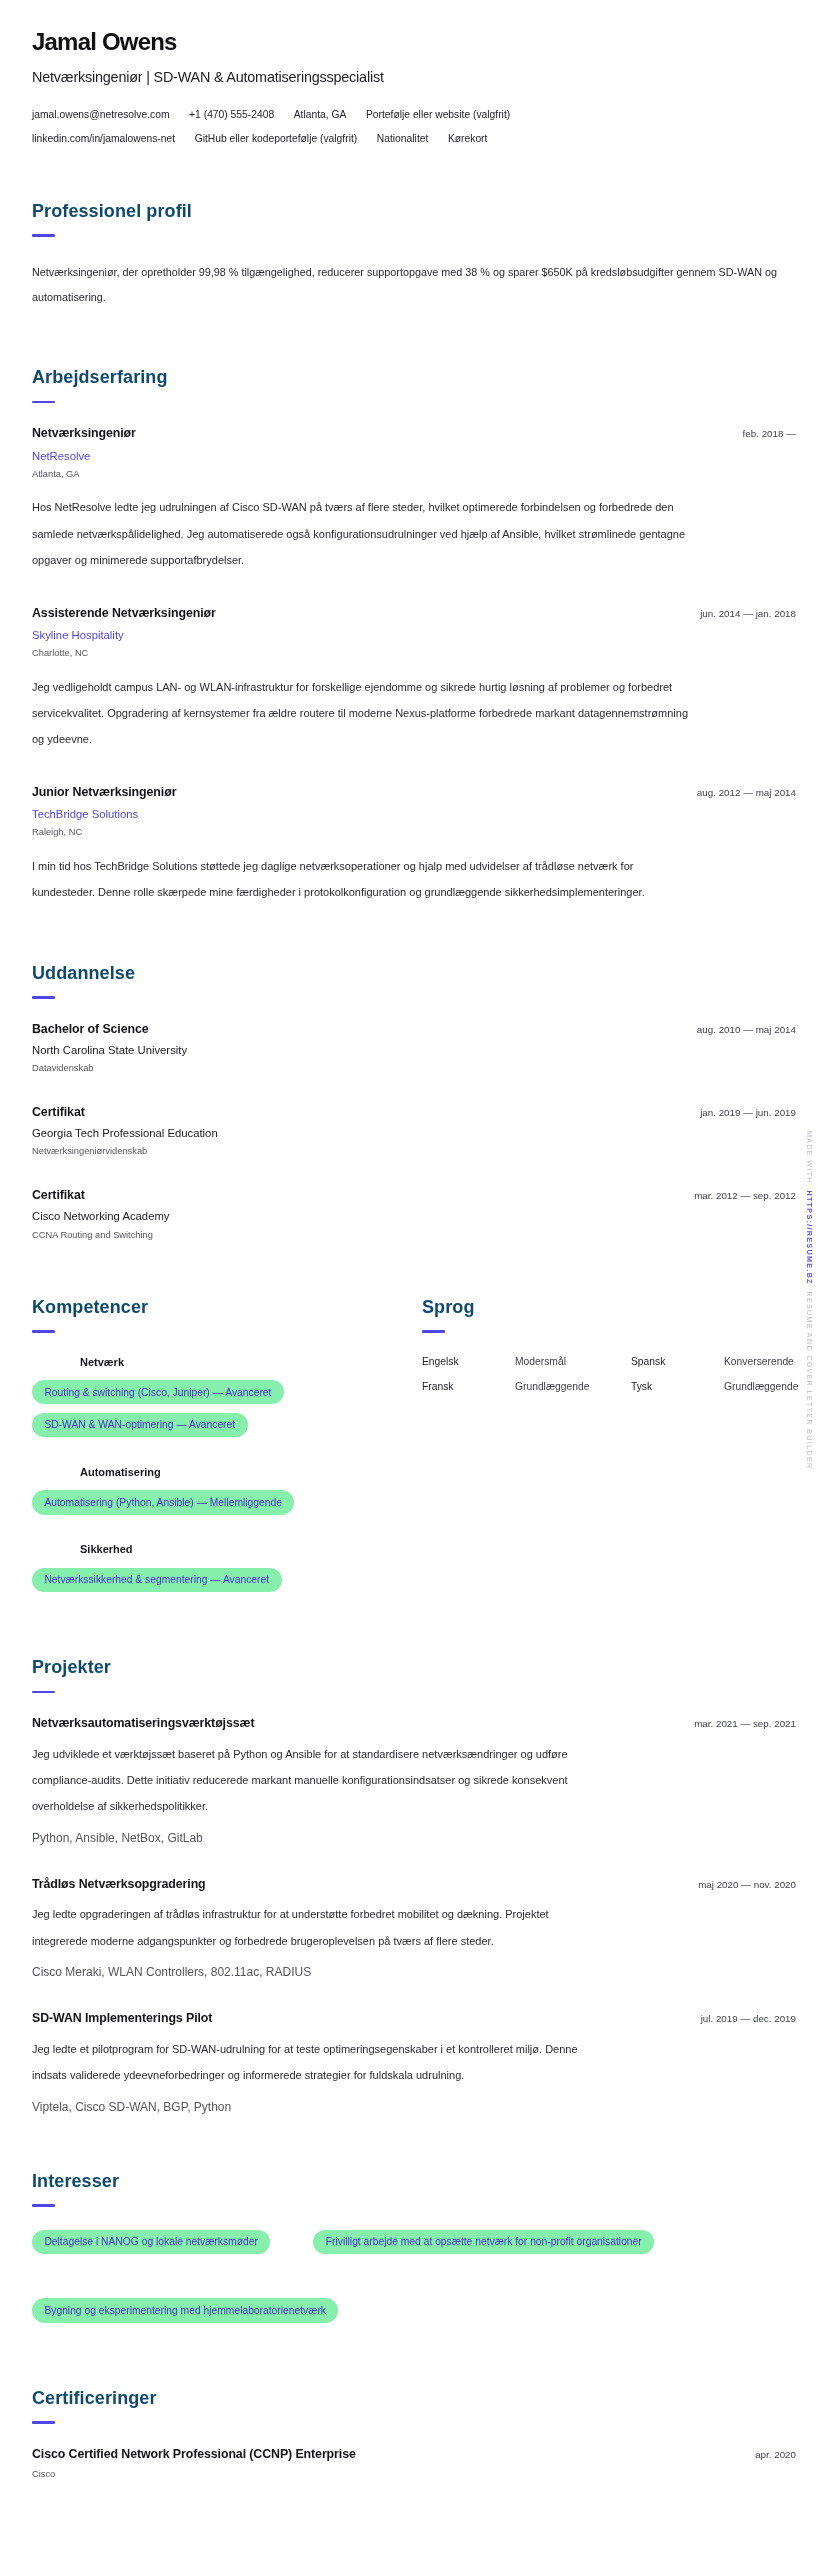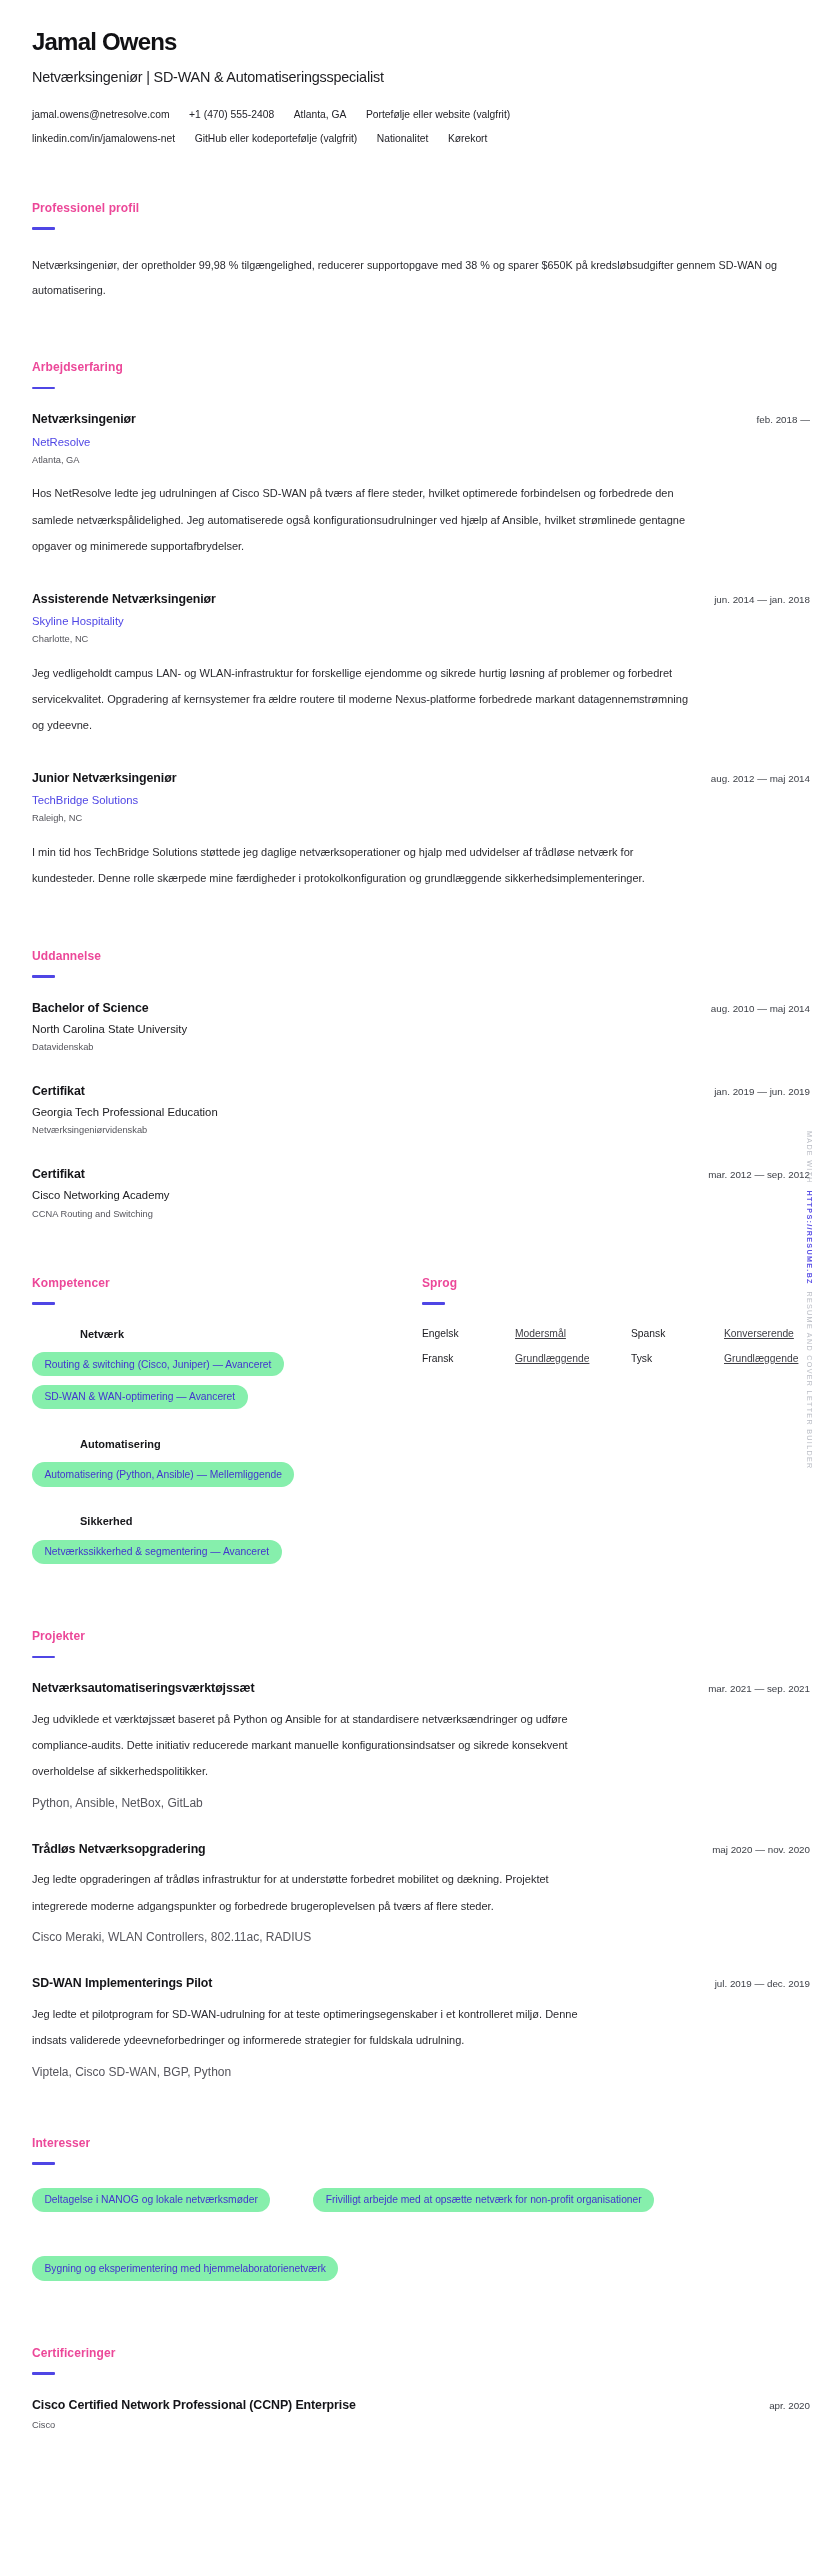--- a/index.html
+++ b/index.html
@@ -6,21 +6,21 @@
   html, body { background: #ffffff; }
   body {
     width: 818px;
     min-height: 2582px;
     position: relative;
     font-family: "Liberation Sans", sans-serif;
     color: #26262a;
     -webkit-font-smoothing: antialiased;
   }
   .page {
-    padding: 28px 7px 46px 32px;
+    padding: 28px 21px 46px 32px;
     width: 817px;
   }
 
   
   .name {
     font-size: 24px;
     font-weight: 700;
     letter-spacing: -0.8px;
     color: #111114;
   }
@@ -38,24 +38,24 @@
     row-gap: 7.2px;
     font-size: 10.3px;
     color: #232329;
     max-width: 757px;
   }
   .contact-row.first { margin-top: 24px; }
 
   
   .section { margin-top: 57px; }
   .section-heading {
-    font-size: 12px;
+    font-size: 18px;
     font-weight: 700;
     letter-spacing: 0.1px;
-    color: #ec4899;
+    color: #0c4a6e;
   }
   .section-underline {
     width: 23px;
     height: 2.6px;
     border-radius: 1px;
     background: #4f46e5;
     margin-top: 12.4px;
   }
   .section-body { margin-top: 23px; }
 
@@ -152,21 +152,21 @@
   .lang-grid {
     display: grid;
     grid-template-columns: 70px 93px 70px auto;
     column-gap: 23px;
     row-gap: 14.4px;
     font-size: 10.3px;
     align-items: baseline;
     max-width: 361px;
   }
   .lang-name { color: #1c1c21; }
-  .lang-level { color: #3d3d44; text-decoration: underline; }
+  .lang-level { color: #3d3d44; }
 
   
   .tags-wrap {
     display: flex;
     flex-wrap: wrap;
     column-gap: 9.3px;
     row-gap: 3.1px;
     max-width: 757px;
     gap: 36px;
   }

